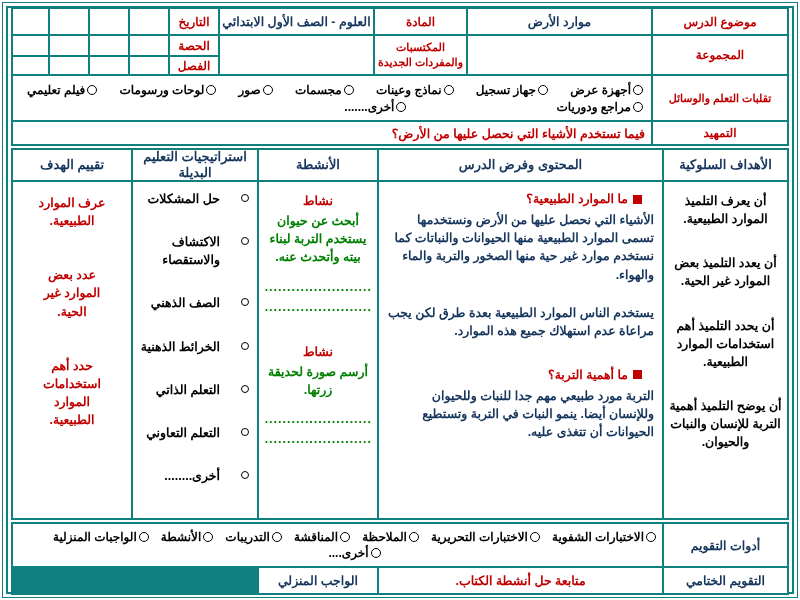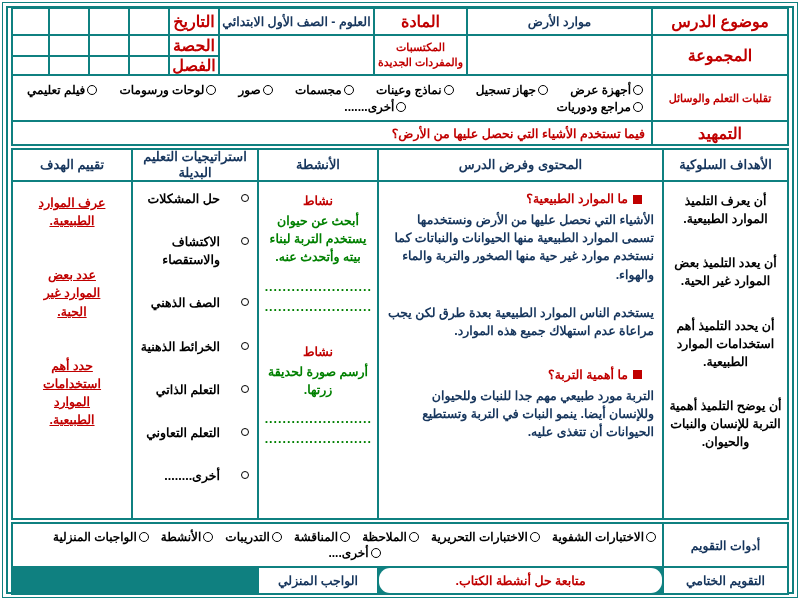--- a/index.html
+++ b/index.html
@@ -21,21 +21,21 @@
 
   .tbl{
     display:grid;background:var(--teal);gap:2px;border:2px solid var(--teal);
     width:778px;margin-bottom:2px;
   }
   .tbl > div{background:#fff;overflow:hidden;}
 
   
   .tbl-top{grid-template-columns:134px 183px 91px 153px 48px 38px 38px 38px 1fr;
            grid-template-rows:25px 19px 17px 44px 22px;}
-  .lab{color:var(--red);font-size:16px;display:flex;align-items:center;justify-content:center;text-align:center;}
+  .lab{color:var(--red);font-size:12px;display:flex;align-items:center;justify-content:center;text-align:center;}
   .val{color:var(--navy);font-size:12.5px;display:flex;align-items:center;justify-content:center;text-align:center;}
   .t-subject{grid-column:1;grid-row:1;}
   .t-subject-val{grid-column:2;grid-row:1;}
   .t-mada{grid-column:3;grid-row:1;}
   .t-mada-val{grid-column:4;grid-row:1;}
   .t-date{grid-column:5;grid-row:1;}
   .t-group{grid-column:1;grid-row:2 / span 2;}
   .t-group-cells{grid-column:2;grid-row:2 / span 2;display:grid;grid-template-columns:repeat(4,1fr);gap:2px;background:var(--teal);}
   .t-group-cells > div{background:#fff;}
   .t-acq{grid-column:3;grid-row:2 / span 2;font-size:11px;line-height:1.35;padding:1px;}
@@ -72,30 +72,30 @@
   .act-title{color:var(--red);margin:4px 0 2px;}
   .act-text{color:var(--green);margin:0 0 10px;}
   .dots{color:var(--green);letter-spacing:1px;line-height:1.6;overflow:hidden;white-space:nowrap;}
   .act-gap{height:22px;}
 
   .strat-cell{padding:8px 8px 0 4px;}
   .strat-item{display:flex;align-items:flex-start;gap:21px;margin-bottom:25px;text-align:right;}
   .sbullet{display:inline-block;width:8px;height:8px;border:1.3px solid #000;border-radius:50%;background:#fff;margin-top:4px;flex:0 0 auto;}
 
   .goal-cell{color:var(--red);text-align:center;}
-  .goal-cell p{margin:6px 16px 36px;text-decoration:underline;}
+  .goal-cell p{margin:6px 16px 36px;}
 
   
   .tbl-bottom{grid-template-columns:123px 283px 118px 124px 1fr;grid-template-rows:42px 25px;margin-bottom:0;}
   .b-tools-label{grid-column:1;grid-row:1;color:var(--navy);font-size:12.5px;display:flex;align-items:center;justify-content:center;}
   .b-tools{grid-column:2 / 6;grid-row:1;display:flex;flex-direction:column;justify-content:center;gap:2px;padding:1px 6px 1px 40px;}
   .tools-line{display:flex;justify-content:space-between;align-items:center;}
   .tools-line.second{justify-content:center;}
   .b-final-label{grid-column:1;grid-row:2;}
-  .b-final-val{grid-column:2;grid-row:2;color:var(--red);border-radius:11px;}
+  .b-final-val{grid-column:2;grid-row:2;color:var(--red);}
   .b-hw-label{grid-column:3;grid-row:2;color:var(--navy);}
   .b-hw-val{grid-column:4 / 6;grid-row:2;color:var(--red);}
   .b-bot{font-size:12.5px;display:flex;align-items:center;justify-content:center;text-align:center;}
   .b-final-label{color:var(--navy);}
 </style>
 </head>
 <body>
 
 <div class="outer-frame"></div>
 <div class="inner-frame"></div>

